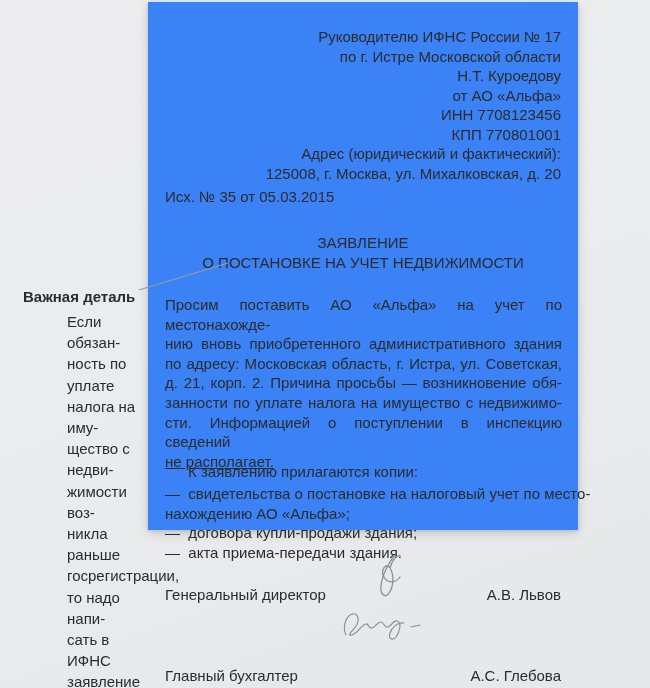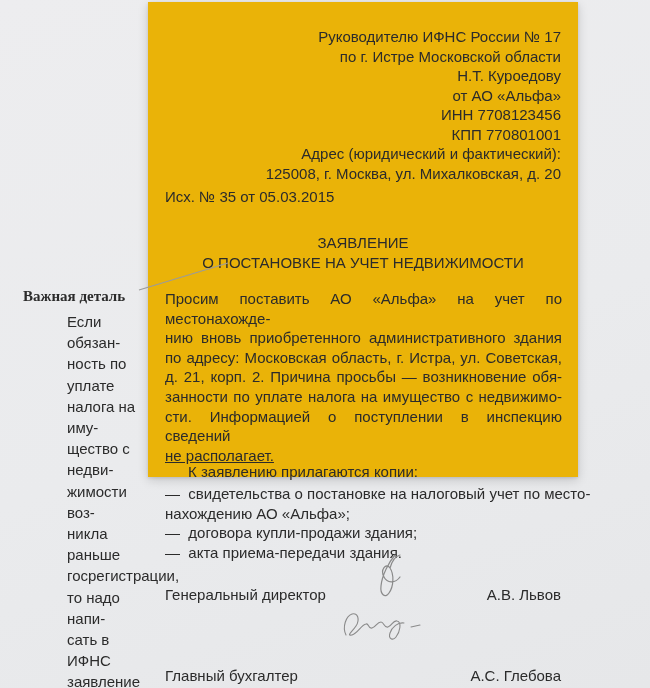--- a/index.html
+++ b/index.html
@@ -8,22 +8,22 @@
     position: relative;
     overflow: hidden;
     background: linear-gradient(160deg, #ededef 0%, #eaebed 55%, #e6e7e9 100%);
     font-family: "Liberation Sans", sans-serif;
     color: #2b2b2b;
   }
 
   .paper {
     position: absolute;
     left: 148px; top: 2px;
-    width: 430px; height: 475px;
-    background: #eab308;
+    width: 430px; height: 528px;
+    background: #3b82f6;
     box-shadow: 0 3px 10px rgba(0,0,0,0.16), 0 1px 3px rgba(0,0,0,0.10);
   }
 
   .recipient-block {
     position: absolute;
     top: 25px; right: 17px;
     max-width: 400px;
     text-align: right;
     font-size: 15px;
     line-height: 19.5px;
@@ -41,21 +41,21 @@
     top: 231px; left: 0;
     width: 100%;
     text-align: center;
     font-weight: 400;
     font-size: 15px;
     line-height: 20px;
   }
 
   .body-par {
     position: absolute;
-    top: 287px; left: 17px;
+    top: 293px; left: 17px;
     width: 397px;
     font-size: 15px;
     line-height: 19.6px;
   }
   .body-par .jline { text-align: justify; text-align-last: justify; }
   .body-par .jline:last-child { text-align-last: left; text-decoration: underline; }
 
   .attachments {
     position: absolute;
     top: 460px; left: 17px;
@@ -79,21 +79,20 @@
 
   .annotation {
     position: absolute;
     left: 23px; top: 288px;
     width: 122px;
   }
   .annotation-title {
     font-weight: 700;
     font-size: 15px;
     margin-bottom: 6px;
-    font-family: Liberation Serif, serif;
   }
   .annotation-body {
     font-size: 15px;
     line-height: 21.2px;
     white-space: pre-line;
     margin-left: 44px;
   }
 
   .callout-svg, .sig-svg {
     position: absolute;

